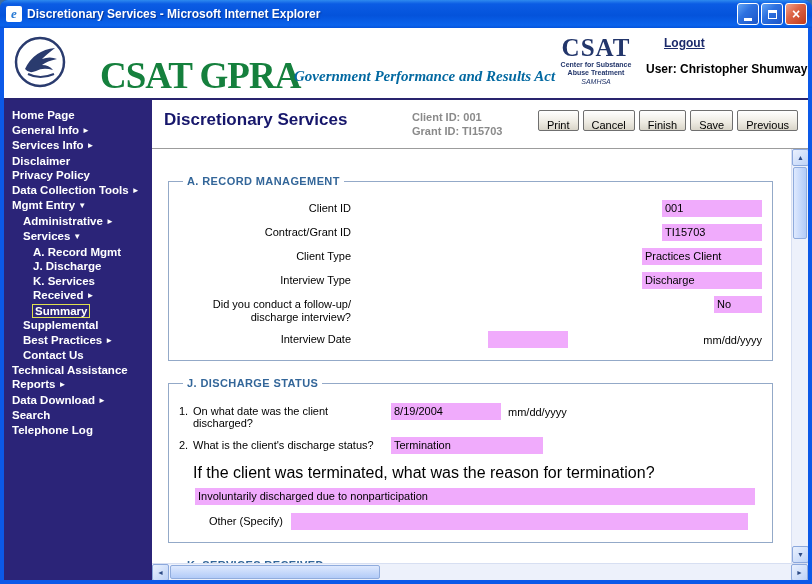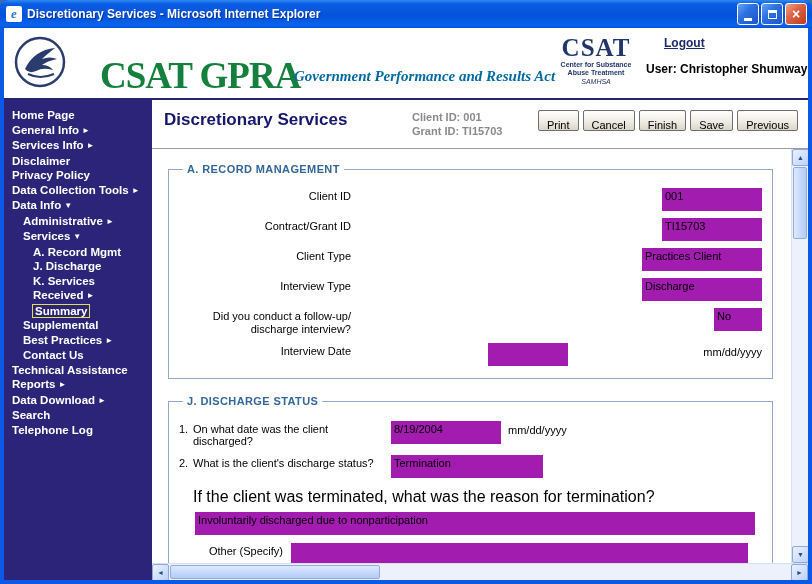--- a/index.html
+++ b/index.html
@@ -65,27 +65,27 @@
   .btn-row { display: flex; gap: 4px; margin-right: 4px; }
   .xp-btn { font-family: "Liberation Sans", sans-serif; font-size: 11px; height: 21px; padding: 8px 8px;
             background: linear-gradient(180deg, #FFFFFF, #EDEAE1 60%, #D9D5C9);
             border: 1px solid #6F6F6F; border-radius: 2px; cursor: pointer; white-space: nowrap; }
 
   .divider { border-top: 1px solid #9C9C9C; margin-top: 6px; }
 
   .viewport { flex: 1; display: flex; min-height: 0; }
   .form-area { flex: 1; overflow: hidden; padding: 14px 8px 0 12px; min-width: 0; }
 
-  fieldset { border: 1px solid #93A9C8; margin: 0 10px 16px 4px; padding: 6px 10px 12px; }
+  fieldset { border: 1px solid #93A9C8; margin: 12px 10px 16px 4px; padding: 6px 10px 12px; }
   legend { color: #336699; font-weight: bold; font-size: 11px; letter-spacing: .4px; padding: 0 4px; margin-left: 4px; }
 
   .form-row { display: flex; align-items: flex-start; margin-top: 7px; justify-content: space-between; }
   .form-label { width: 172px; flex: 0 0 172px; text-align: right; font-size: 11px;
                 line-height: 13px; padding-top: 2px; margin-right: 8px; color: #000; }
-  .form-field { background: #a21caf; height: 23px; line-height: 17px; font-size: 11px;
+  .form-field { background: #f0abfc; height: 17px; line-height: 17px; font-size: 11px;
                 padding: 0 3px; overflow: hidden; white-space: nowrap; }
   .suffix { font-size: 11px; margin-left: 7px; padding-top: 3px; }
 
   .q-row { display: flex; align-items: flex-start; margin-top: 8px; font-size: 11px; }
   .q-num { width: 14px; flex: 0 0 14px; text-align: left; padding-top: 2px; }
   .q-text { width: 198px; flex: 0 0 198px; padding-top: 2px; }
   .w110 { width: 110px; flex: 0 0 110px; }
   .w150 { width: 152px; flex: 0 0 152px; }
   .reason-prompt { margin: 10px 0 0 14px; font-size: 16px; }
   .reason-field { margin: 6px 0 0 16px; width: 560px; }
@@ -151,21 +151,21 @@
       <div class="body">
 
         <nav class="sidebar">
           <div>
               <div class="nav-item indent-0"><span>Home Page</span></div>
               <div class="nav-item indent-0"><span>General Info</span><span class="arrow">►</span></div>
               <div class="nav-item indent-0"><span>Services Info</span><span class="arrow">►</span></div>
               <div class="nav-item indent-0"><span>Disclaimer</span></div>
               <div class="nav-item indent-0"><span>Privacy Policy</span></div>
               <div class="nav-item indent-0"><span>Data Collection Tools</span><span class="arrow">►</span></div>
-              <div class="nav-item indent-0"><span>Data Info</span><span class="arrow">▼</span></div>
+              <div class="nav-item indent-0"><span>Mgmt Entry</span><span class="arrow">▼</span></div>
               <div class="nav-item indent-1"><span>Administrative</span><span class="arrow">►</span></div>
               <div class="nav-item indent-1"><span>Services</span><span class="arrow">▼</span></div>
               <div class="nav-item indent-2"><span>A. Record Mgmt</span></div>
               <div class="nav-item indent-2"><span>J. Discharge</span></div>
               <div class="nav-item indent-2"><span>K. Services Received</span><span class="arrow">►</span></div>
               <div class="nav-item indent-2"><span class="selected">Summary</span></div>
               <div class="nav-item indent-1"><span>Supplemental</span></div>
               <div class="nav-item indent-1"><span>Best Practices</span><span class="arrow">►</span></div>
               <div class="nav-item indent-1"><span>Contact Us</span></div>
               <div class="nav-item indent-0"><span>Technical Assistance</span></div>

